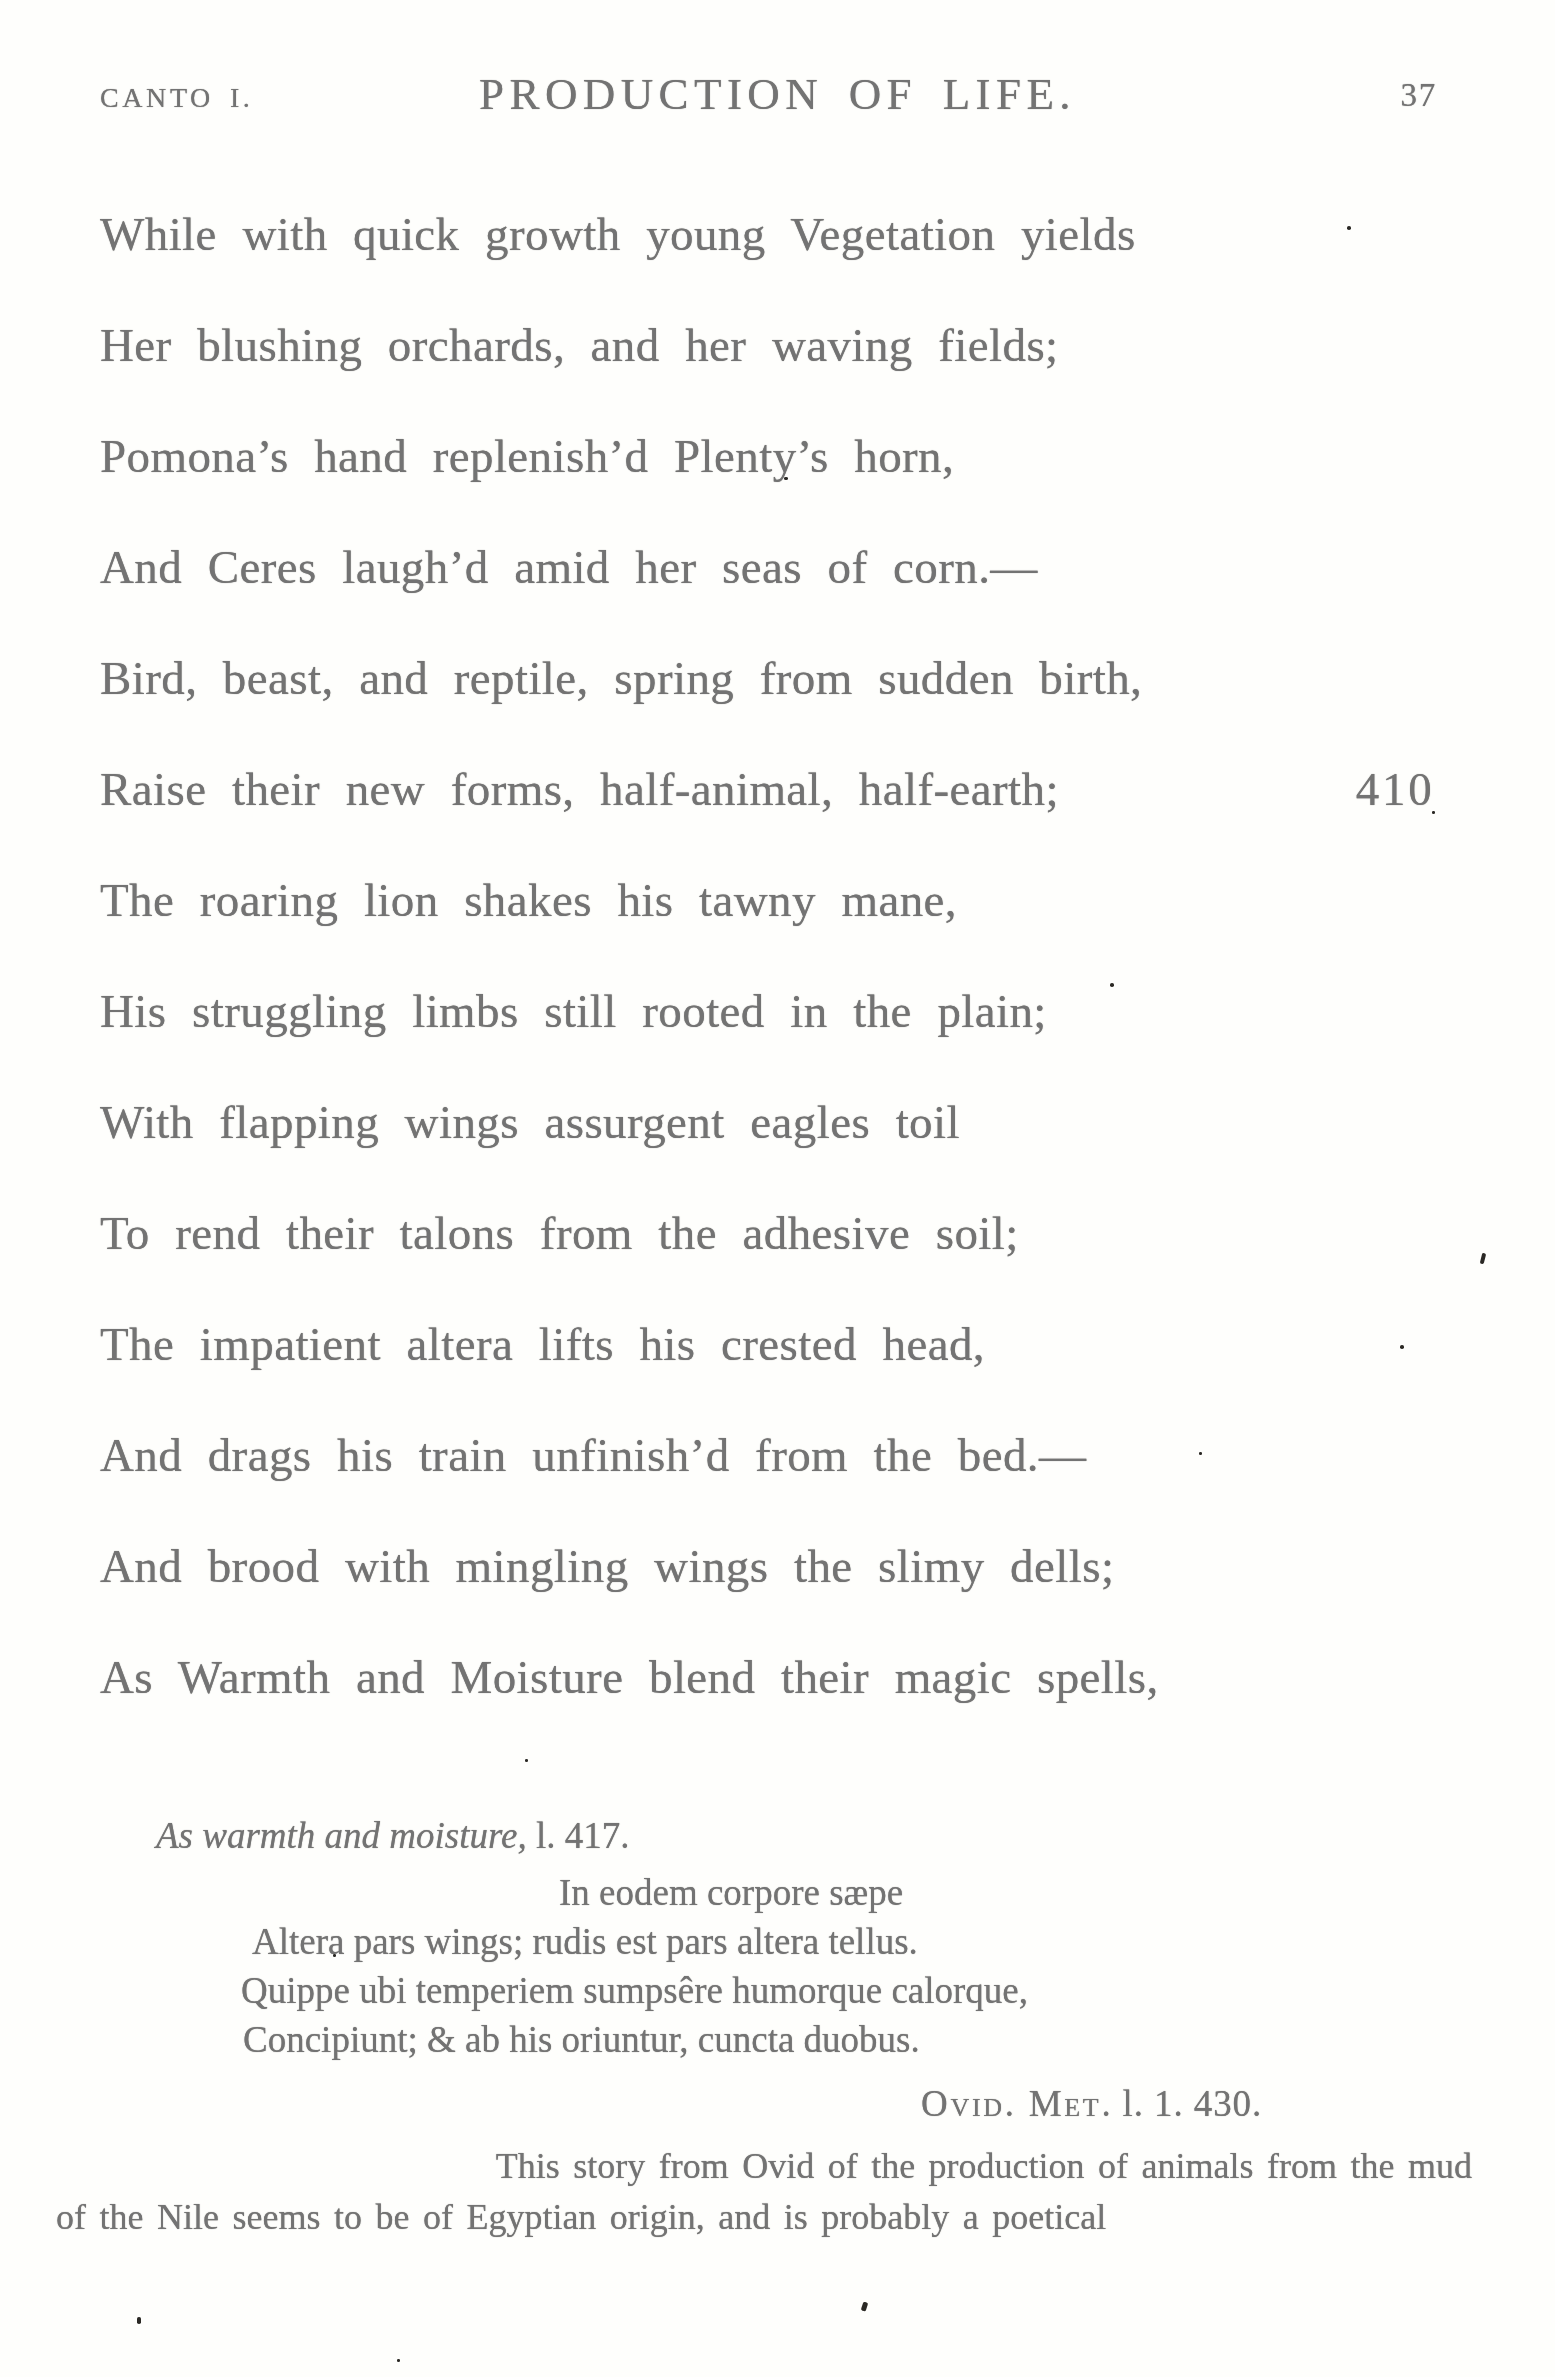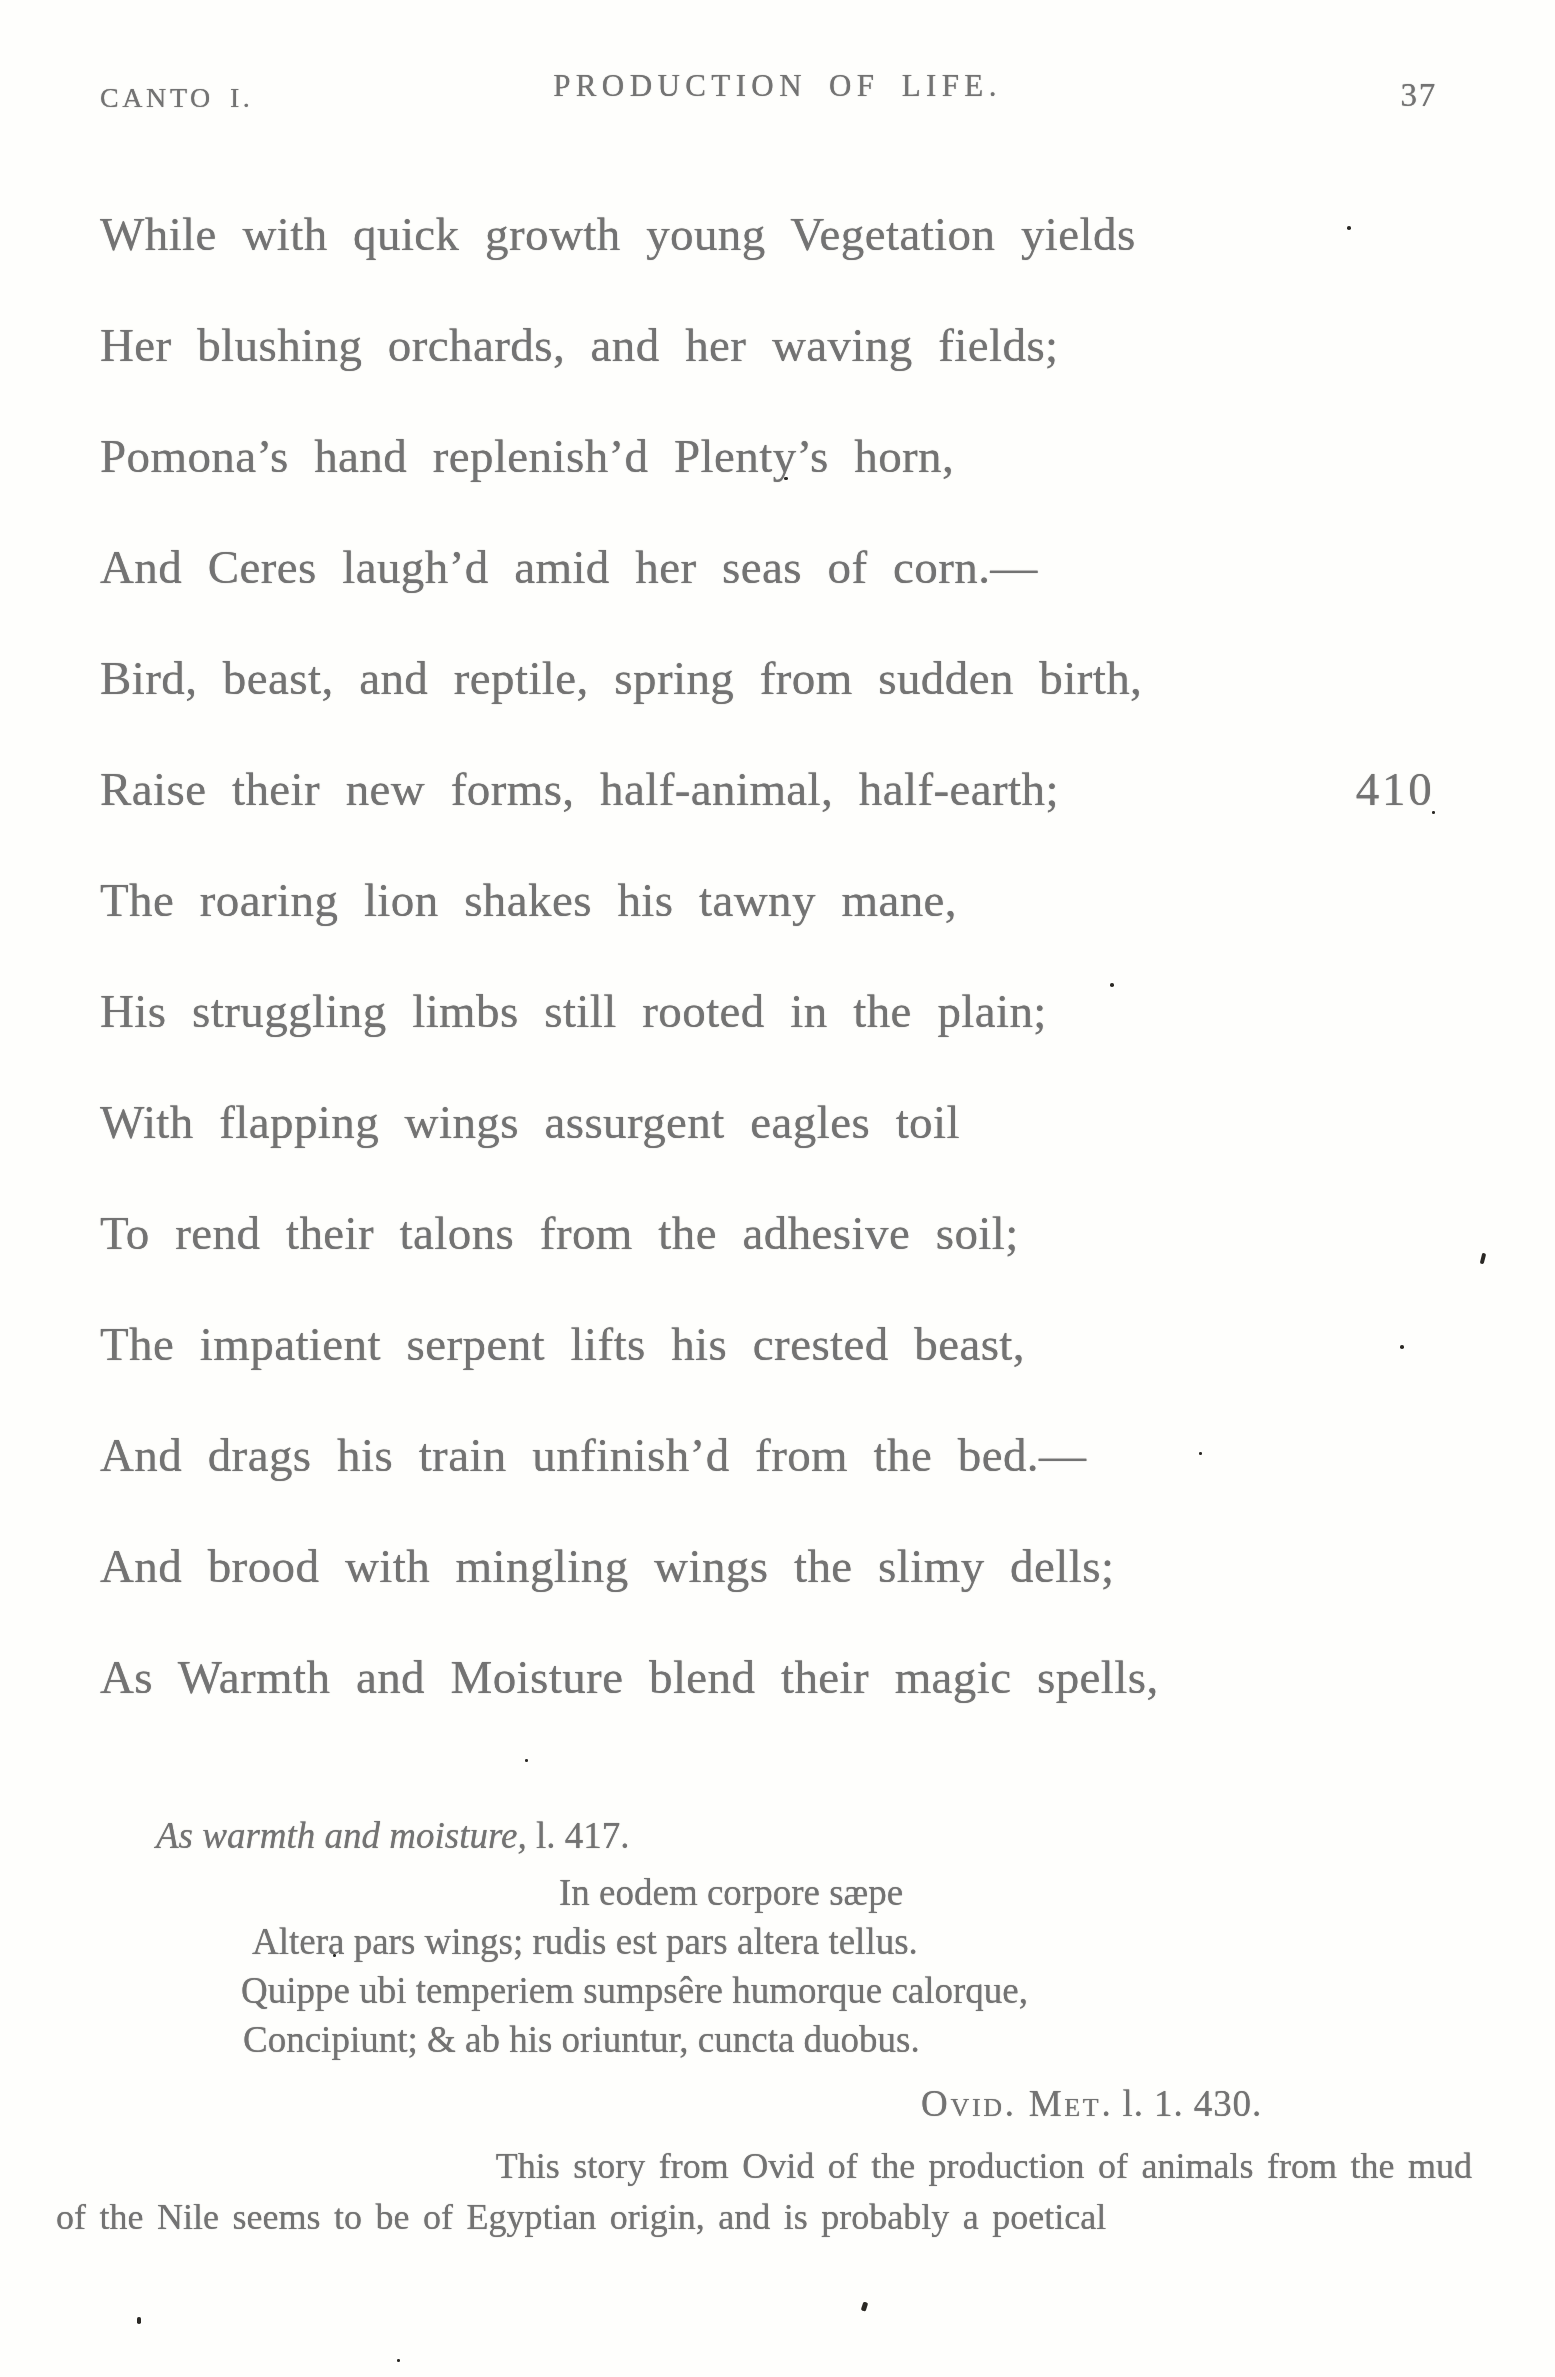--- a/index.html
+++ b/index.html
@@ -16,21 +16,21 @@
   .ink { text-shadow: 0 0 0.9px rgba(20,18,15,0.55); }
 
   
   .header { position: absolute; top: 68px; left: 0; width: 100%; height: 63px; }
   .canto {
     position: absolute; left: 100px; top: 14.3px;
     font-size: 28px; letter-spacing: 3.6px; word-spacing: 5.4px;
   }
   .title {
     position: absolute; left: 50%; top: 0; transform: translateX(-50%);
-    font-size: 31px; letter-spacing: 5.4px; word-spacing: 9px; white-space: nowrap;
+    font-size: 45px; letter-spacing: 5.4px; word-spacing: 9px; white-space: nowrap;
   }
   .pagenum { position: absolute; right: 118px; top: 9px; font-size: 33px; letter-spacing: 1.8px; }
 
   
   .poem { position: absolute; left: 100px; top: 179px; width: 1338px; }
   .poem-line {
     position: relative;
     height: 111px; line-height: 111px;
     font-size: 47px; word-spacing: 13.4px; letter-spacing: 0.4px;
     white-space: nowrap;
@@ -91,21 +91,21 @@
     <div class="poem-line ink">And Ceres laugh’d amid her seas of corn.—</div>
     <div class="poem-line ink">Bird, beast, and reptile, spring from sudden birth,</div>
     <div class="poem-line ink">
       <span>Raise their new forms, half-animal, half-earth;</span>
       <span class="line-number">410</span>
     </div>
     <div class="poem-line ink">The roaring lion shakes his tawny mane,</div>
     <div class="poem-line ink">His struggling limbs still rooted in the plain;</div>
     <div class="poem-line ink">With flapping wings assurgent eagles toil</div>
     <div class="poem-line ink">To rend their talons from the adhesive soil;</div>
-    <div class="poem-line ink">The impatient serpent lifts his crested beast,</div>
+    <div class="poem-line ink">The impatient altera lifts his crested head,</div>
     <div class="poem-line ink">And drags his train unfinish’d from the bed.—</div>
     <div class="poem-line ink">And brood with mingling wings the slimy dells;</div>
     <div class="poem-line ink">As Warmth and Moisture blend their magic spells,</div>
   </div>
 
   <div class="footnote">
     <div class="fn-ref ink">
       <span class="phrase">As warmth and moisture,</span>
       <span class="refnum">l. 417.</span>
     </div>

